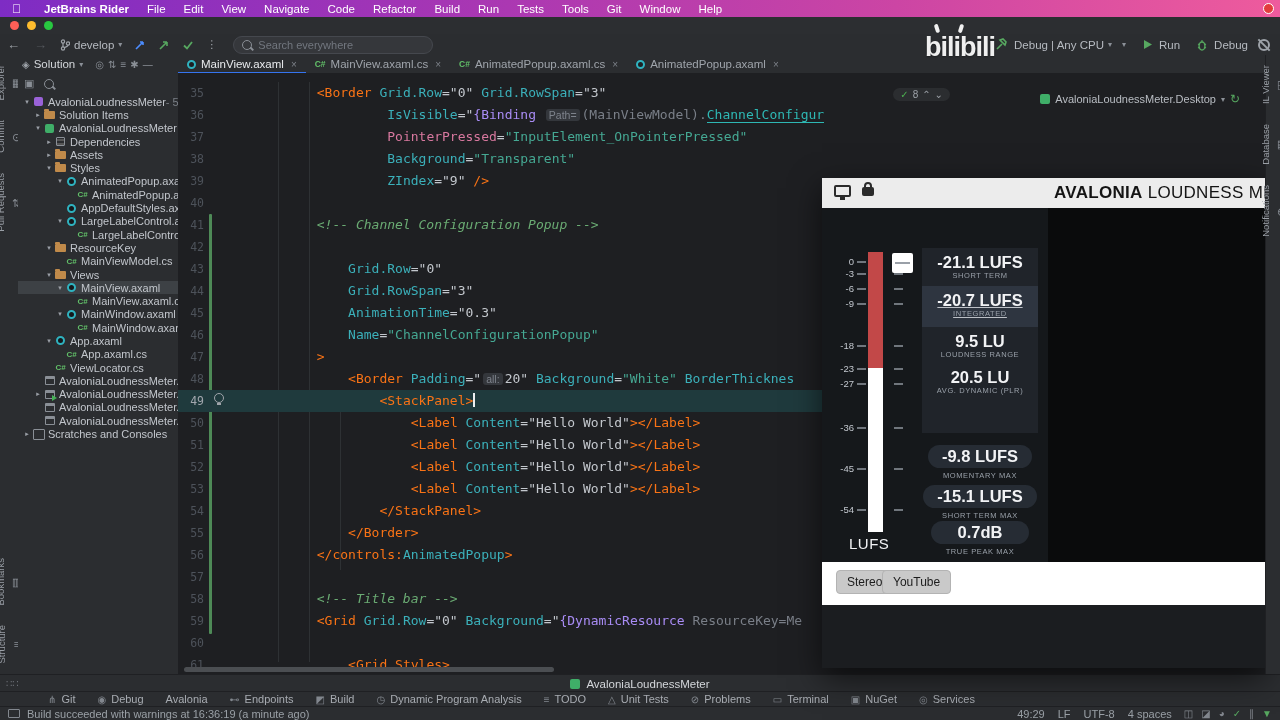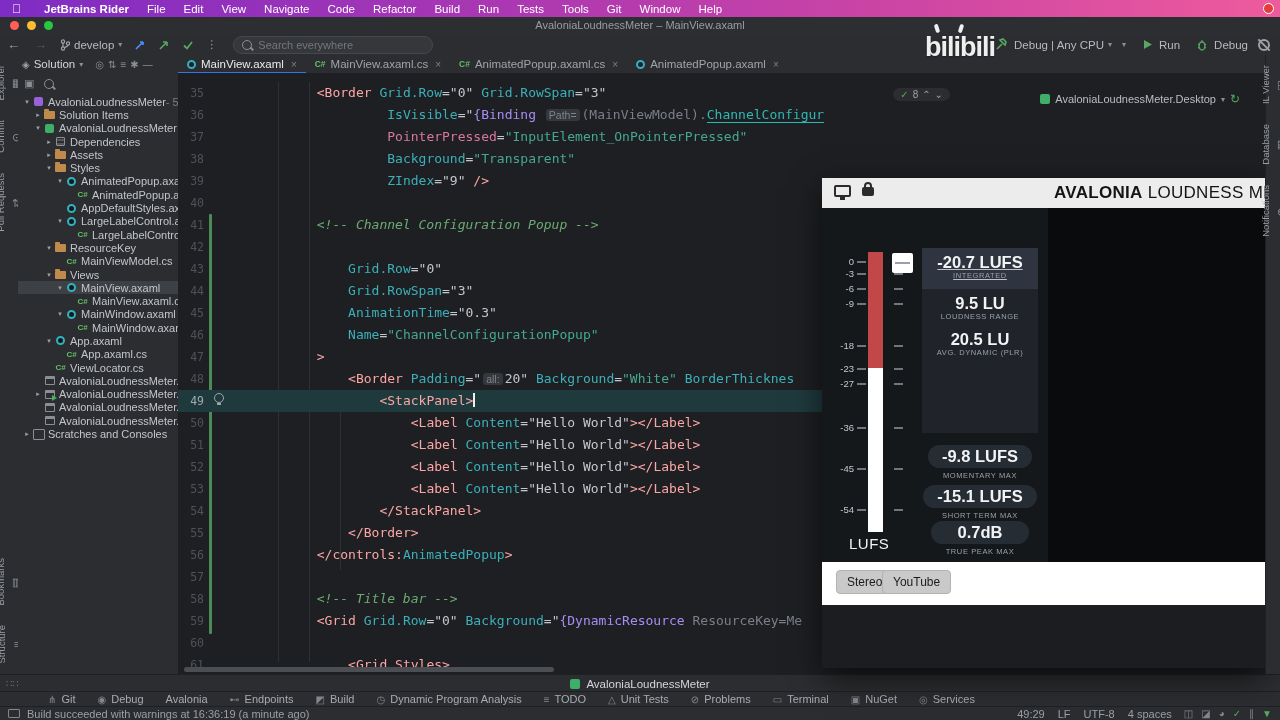--- a/index.html
+++ b/index.html
@@ -68,21 +68,21 @@
   .tico-cs{font-size:8.5px;font-weight:bold;color:#62c069;}
   
   .editor{left:178px;top:73px;width:1102px;height:601px;background:#1e1f22;overflow:hidden;}
   .iguide{position:absolute;width:1px;background:#2e3134;}
   .vcs{position:absolute;left:31px;width:3px;background:#4e8a57;border-radius:1px;}
   .code-row{position:absolute;left:0;width:100%;height:22px;font-family:"DejaVu Sans Mono","Liberation Mono",monospace;font-size:13px;line-height:22px;white-space:pre;}
   .code-row.current{background:#1f3a3d;}
   .lnum{position:absolute;left:0;width:26px;text-align:right;color:#4d525a;font-size:11.5px;}
   .code-row.current .lnum{color:#a1a6ad;}
   .ctext{position:absolute;top:0;}
-  .tag{color:#fca5a5;text-align:center;} .cls{color:#3bb0ba;} .attr{color:#3bb0ba;} .attrE{color:#d8789f;}
+  .tag{color:#f97316;text-align:center;} .cls{color:#3bb0ba;} .attr{color:#3bb0ba;} .attrE{color:#d8789f;}
   .eq{color:#c3c7cd;} .str{color:#c3c7cd;} .ref{color:#45a893;}
   .reflink{color:#2eb8b4;border-bottom:1px solid #2eb8b4;}
   .kw{color:#a98cf5;} .cmt{color:#6aab73;font-style:italic;}
   .inlay{background:#34373c;color:#7e838c;border-radius:3px;padding:0 3px;font-size:10.5px;margin:0 2px;font-family:"Liberation Sans",sans-serif;}
   .gray{color:#7a7f88;}
   .caret2{display:inline-block;width:1.5px;height:14px;background:#eceef0;vertical-align:-2px;}
   .bulb{position:absolute;left:36px;width:10px;height:10px;border:1.5px solid #9fa4aa;border-radius:50%;box-sizing:border-box;}
   .bulb::after{content:"";position:absolute;left:2px;top:9px;width:4px;height:2px;background:#9fa4aa;}
   .insp{position:absolute;right:330px;top:15px;display:flex;align-items:center;gap:4px;background:#2b2d30;border-radius:8px;
     padding:1px 7px;font-size:10px;color:#9da2a8;}
@@ -157,21 +157,20 @@
   <div class="abs menubar">
     <span class="apple"></span>
     <span id="menu-items"><span class="mi first">JetBrains Rider</span><span class="mi">File</span><span class="mi">Edit</span><span class="mi">View</span><span class="mi">Navigate</span><span class="mi">Code</span><span class="mi">Refactor</span><span class="mi">Build</span><span class="mi">Run</span><span class="mi">Tests</span><span class="mi">Tools</span><span class="mi">Git</span><span class="mi">Window</span><span class="mi">Help</span></span>
     <span class="rec-dot"></span>
   </div>
 
   <div class="abs titlebar">
     <span class="tl" style="left:10px;background:#ff5f57"></span>
     <span class="tl" style="left:27px;background:#febc2e"></span>
     <span class="tl" style="left:44px;background:#28c840"></span>
-    <span class="title-text">AvaloniaLoudnessMeter – MainView.axaml</span>
   </div>
 
   <div class="abs toolbar">
     <span class="nav-arrow">←</span>
     <span class="nav-arrow dim">→</span>
     <span class="widget">
       <svg width="10" height="12" viewBox="0 0 10 12">
           <circle cx="3" cy="2.5" r="1.6" fill="none" stroke="#9da2a8" stroke-width="1.2"></circle>
           <circle cx="3" cy="9.5" r="1.6" fill="none" stroke="#9da2a8" stroke-width="1.2"></circle>
           <circle cx="8" cy="4.5" r="1.6" fill="none" stroke="#9da2a8" stroke-width="1.2"></circle>
@@ -597,20 +596,24 @@
       <div class="lufs-lab">LUFS</div>
       <div class="app-btns">
         <span class="cir blue" style="left:12px;top:0;">▶▶</span>
         <span class="bpill" style="left:44px;top:4px;width:46px;">INT-LRA</span>
         <span class="bpill" style="left:122px;top:4px;width:38px;">AUTO</span>
         <span class="cir red" style="left:167px;top:0;">✕</span>
       </div>
     </div>
     <div class="readouts">
       <div class="ro-box" id="ro-box">
+          <div class="ro-row" style="height: 38px;">
+            <div class="ro-val">-21.1 LUFS</div>
+            <div class="ro-lab">SHORT TERM</div>
+          </div>
           <div class="ro-row sel" style="height: 41px; text-decoration: underline;">
             <div class="ro-val">-20.7 LUFS</div>
             <div class="ro-lab">INTEGRATED</div>
           </div>
           <div class="ro-row" style="height: 36px;">
             <div class="ro-val">9.5 LU</div>
             <div class="ro-lab">LOUDNESS RANGE</div>
           </div>
           <div class="ro-row" style="height: 37px;">
             <div class="ro-val">20.5 LU</div>

